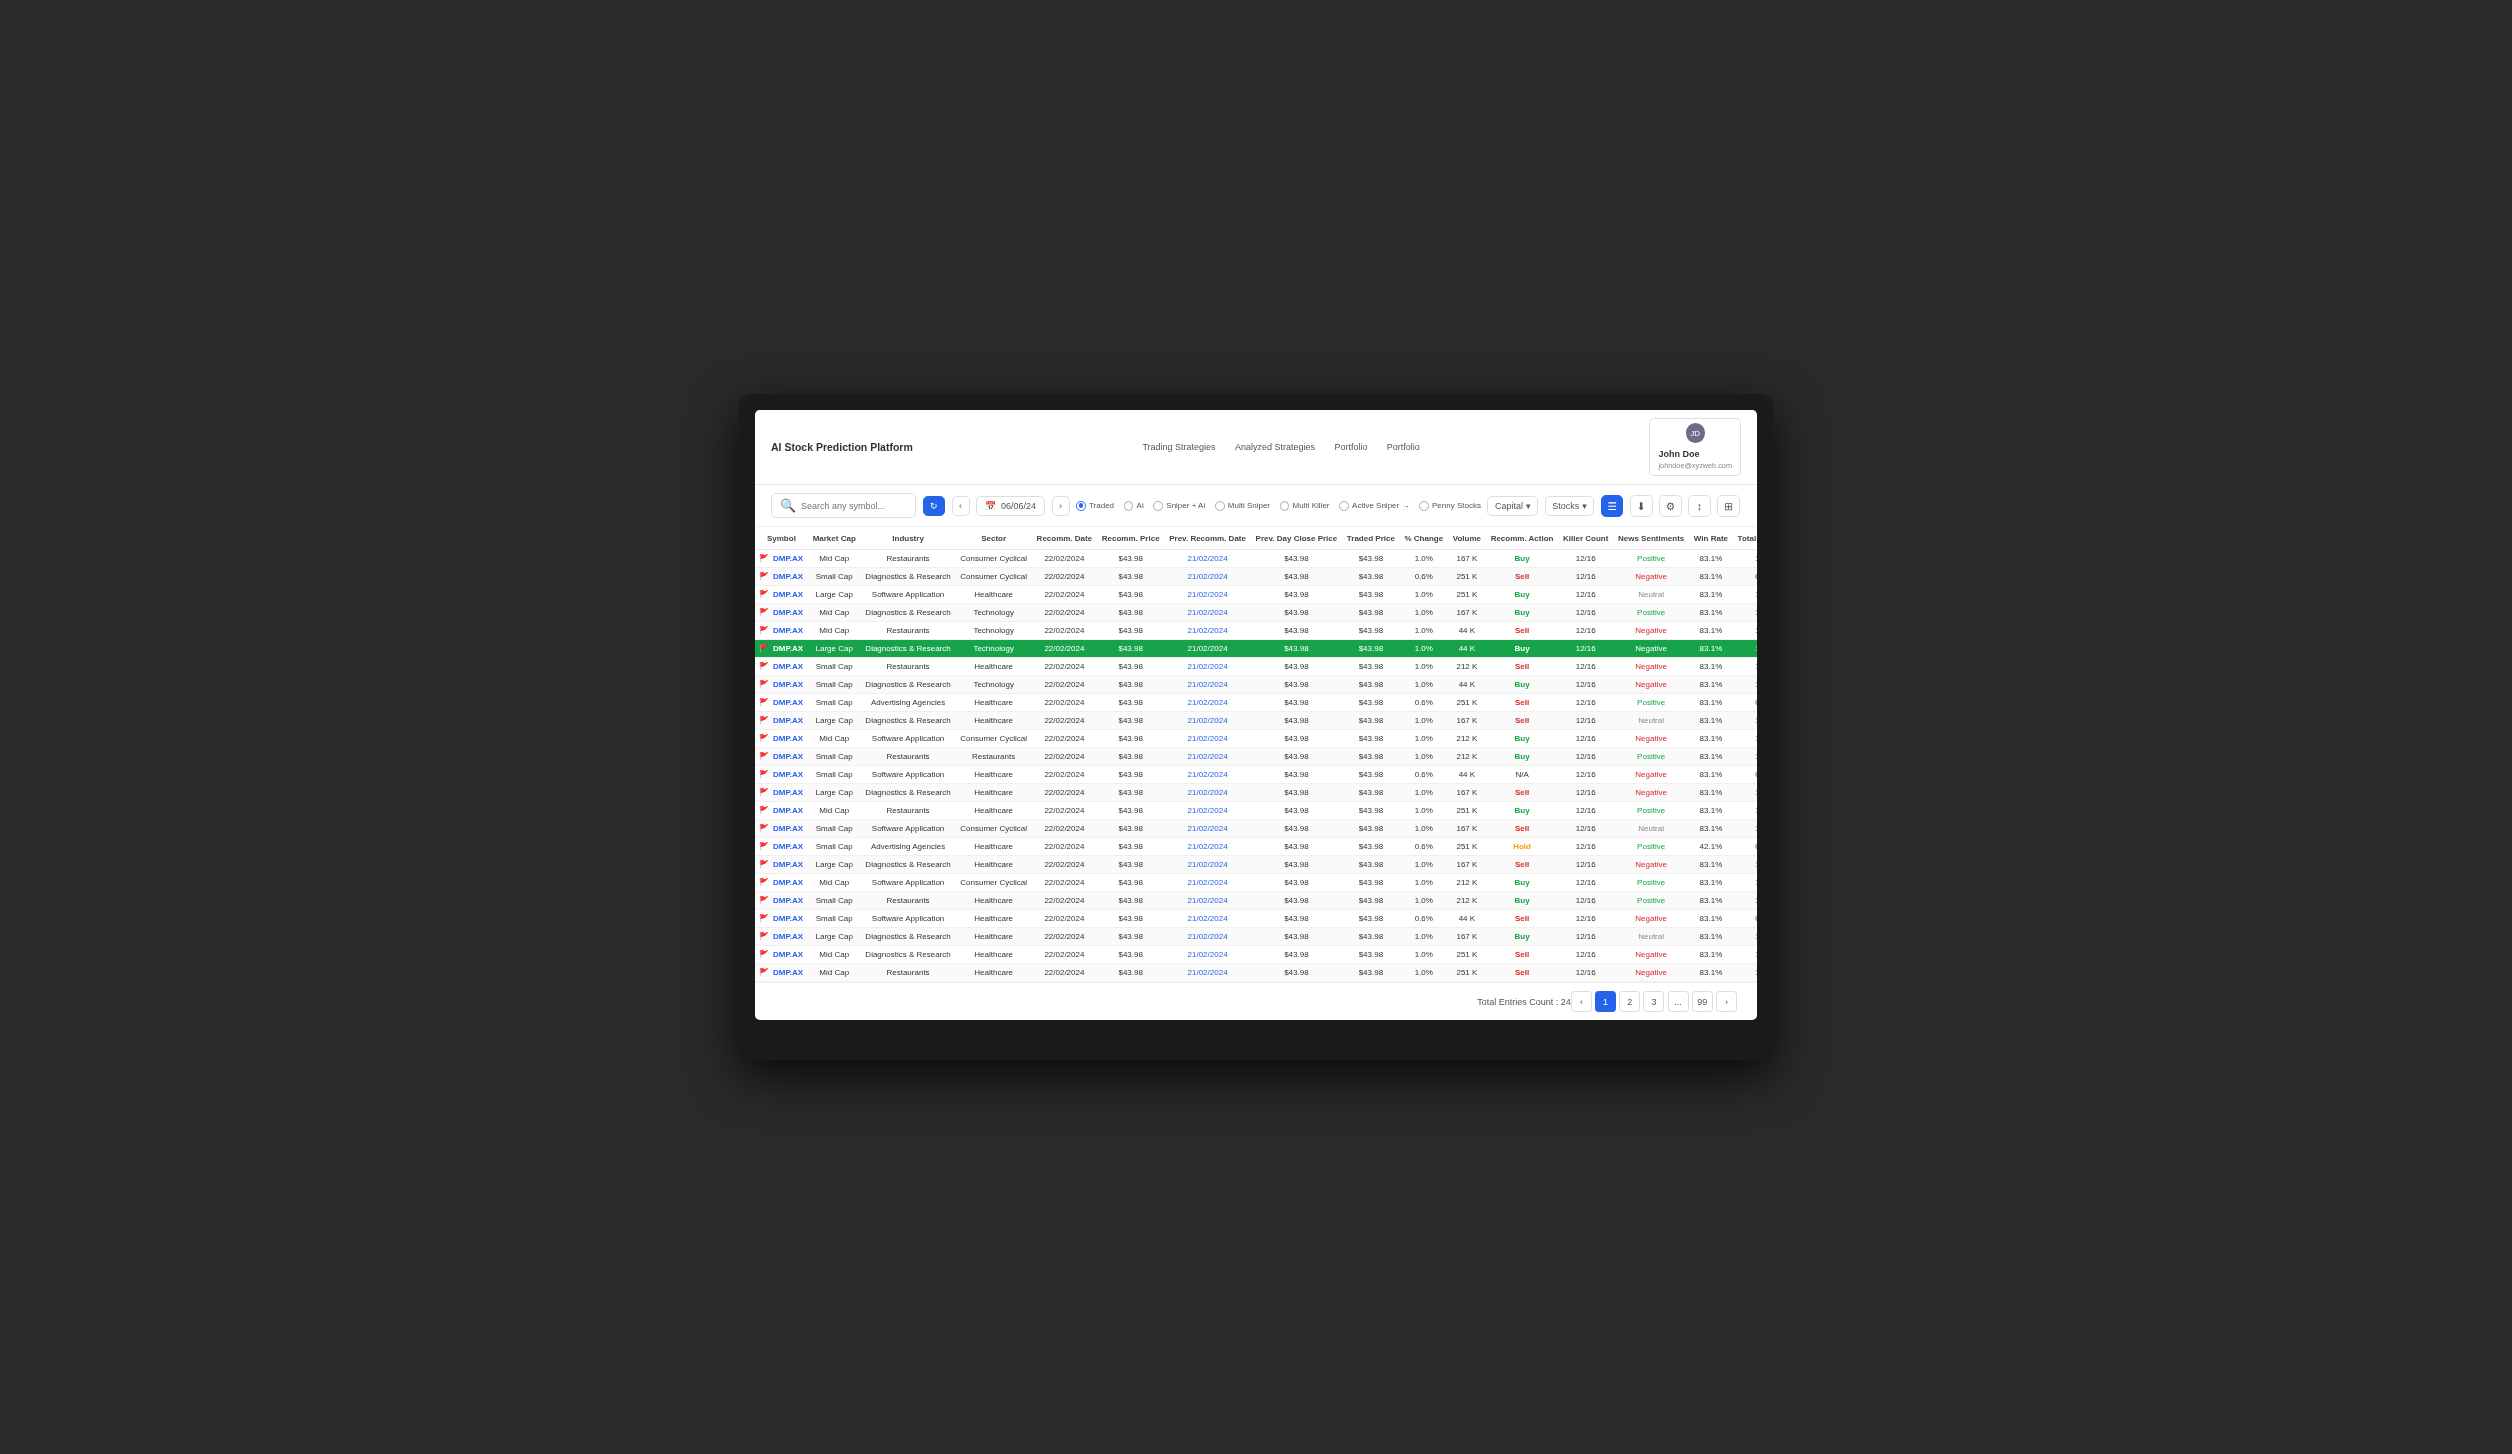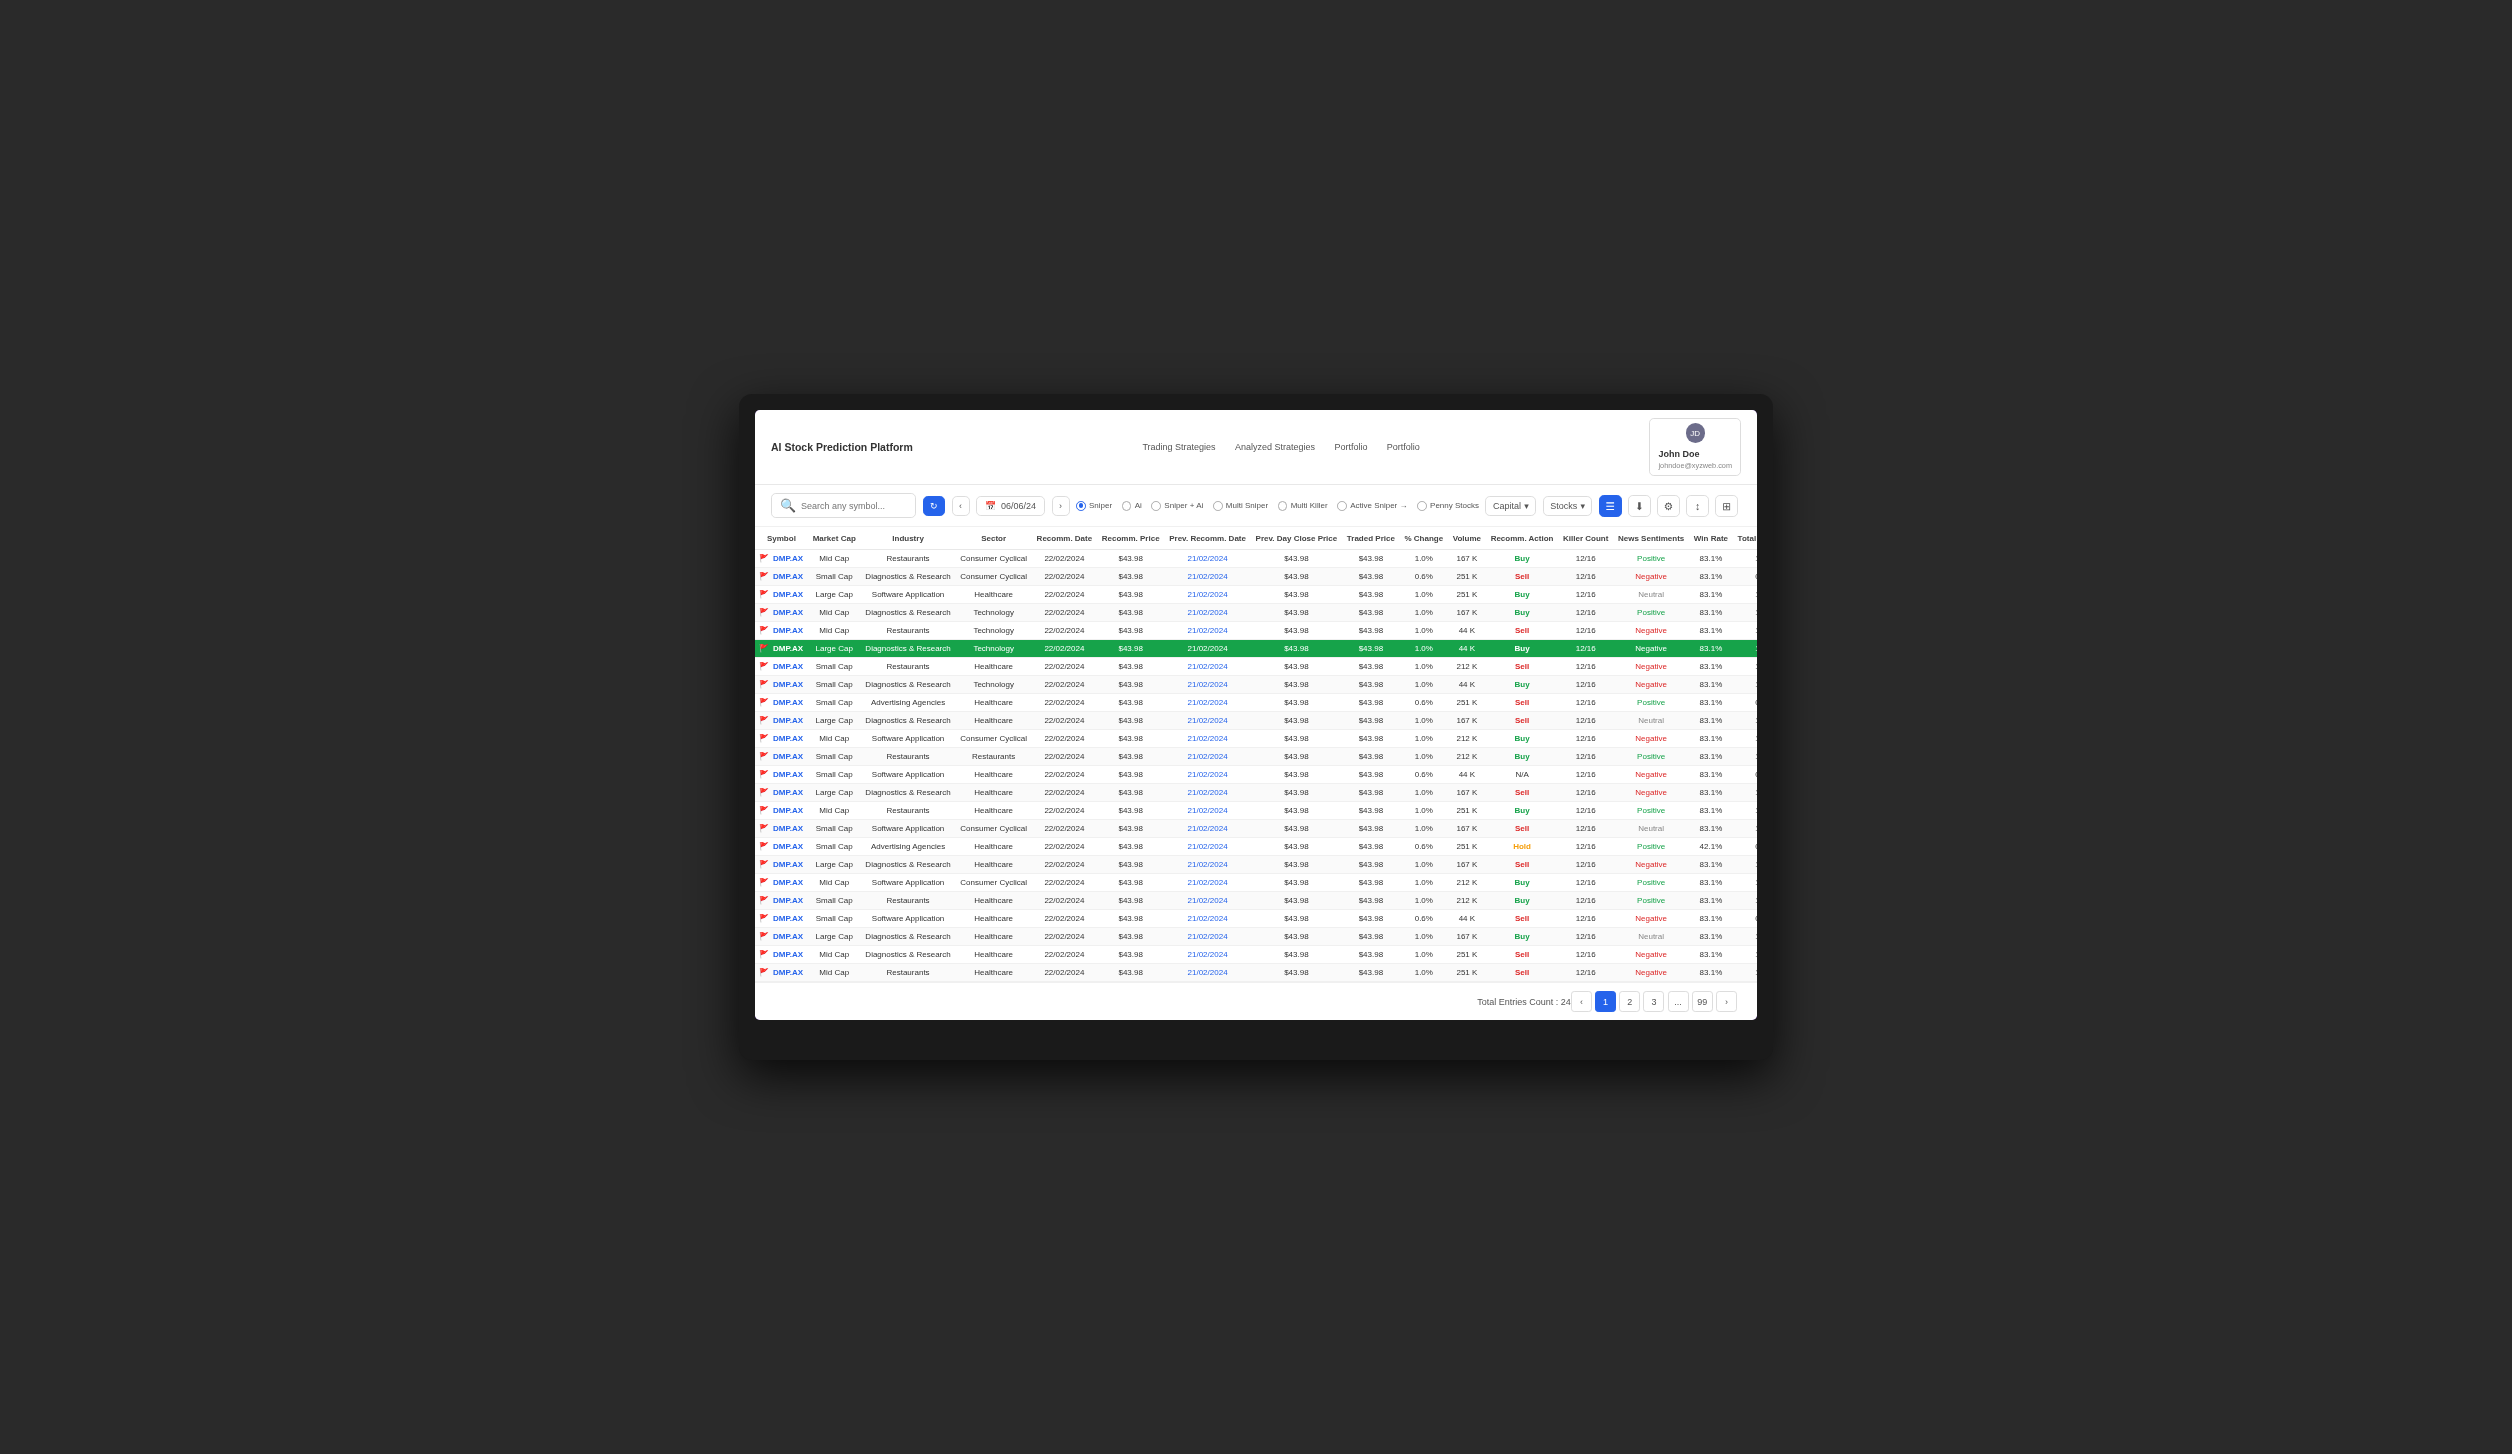--- a/index.html
+++ b/index.html
@@ -311,21 +311,21 @@
       <button class="toolbar-btn">‹</button>
       <div class="date-btn">
         <span>📅</span>
         <span>06/06/24</span>
       </div>
       <button class="toolbar-btn">›</button>
 
       <div class="radio-group">
         <label class="radio-item">
           <div class="radio-circle selected"></div>
-          <span>Sniper</span>
+          <span>Traded</span>
         </label>
         <label class="radio-item">
           <div class="radio-circle"></div>
           <span>Ai</span>
         </label>
         <label class="radio-item">
           <div class="radio-circle"></div>
           <span>Sniper + Ai</span>
         </label>
         <label class="radio-item">

